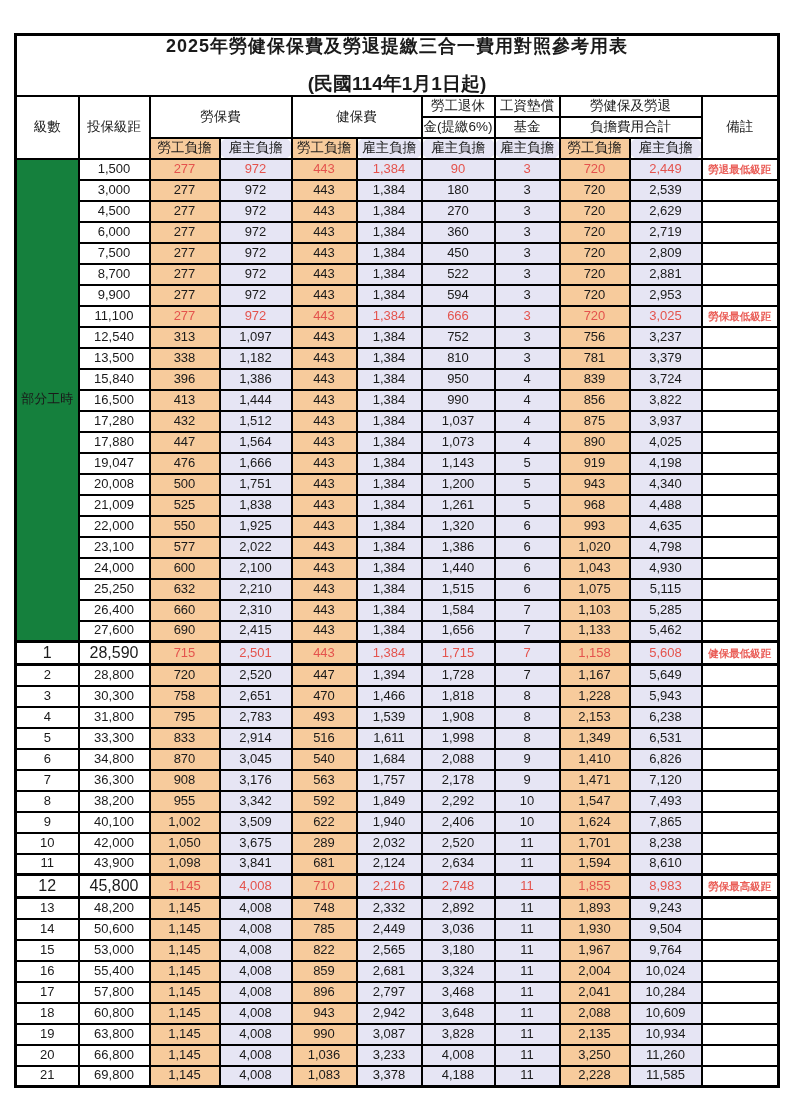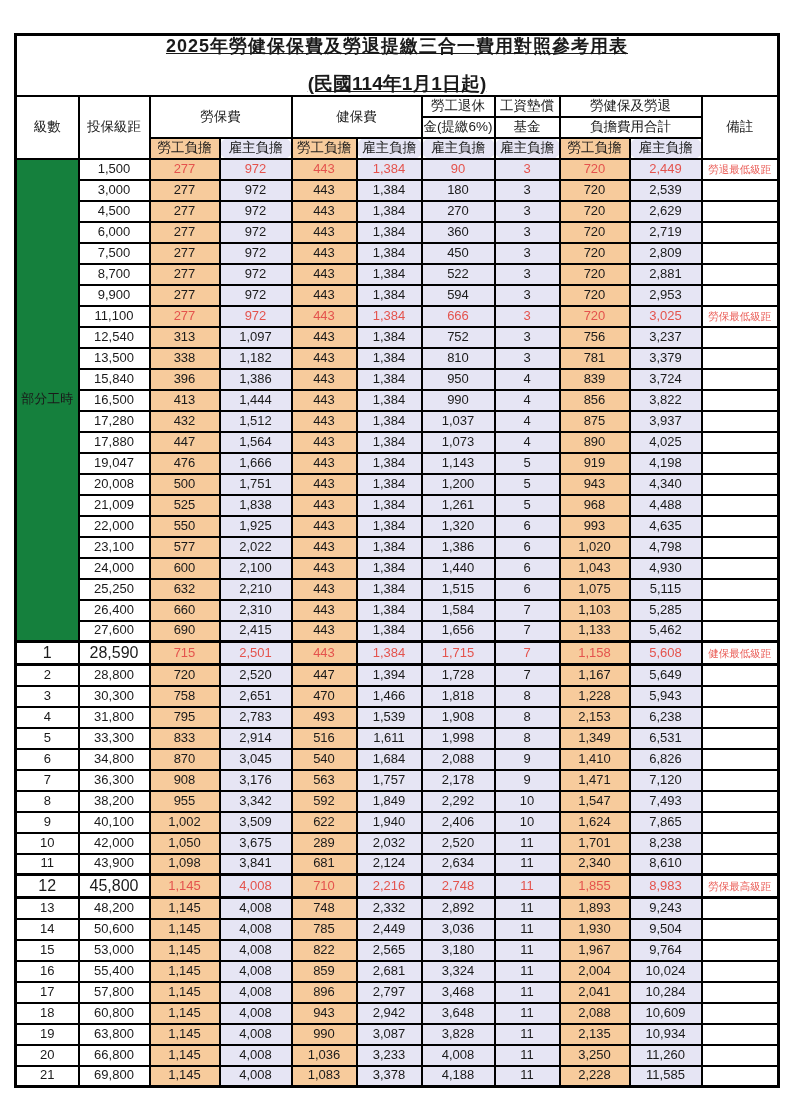--- a/index.html
+++ b/index.html
@@ -27,21 +27,20 @@
     font-size: 13px;
     font-weight: 400;
     white-space: nowrap;
     overflow: hidden;
     line-height: 1.15;
   }
   
   tr.title-row td {
     height: 52px;
     border-bottom: 2px solid #000;
-    text-decoration: underline;
   }
   .title-line {
     font-size: 18px;
     font-weight: 700;
     letter-spacing: 1px;
   }
   .subtitle-line {
     font-size: 19px;
     font-weight: 700;
     margin-top: 16px;
@@ -49,21 +48,21 @@
   
   thead tr.hdr td { height: 19px; font-size: 13.5px; }
   td.sub-emp { background: var(--employee-bg); }
   td.sub-er  { background: var(--employer-bg); border-radius: 9px; }
   
   tbody tr { height: 21px; }
   tbody td.emp { background: var(--employee-bg); }
   tbody td.er  { background: var(--employer-bg); }
   tbody td.remark-cell {
     font-size: 10.5px;
-    font-weight: 400;
+    font-weight: 700;
     color: var(--remark-text);
   }
   tbody td.part-time { font-size: 13px; background: #15803d; }
   
   tr.hl td.val { color: var(--highlight-text); }
   
   tr.emphasis { height: 23px; }
   tr.emphasis td { border-top: 3px solid #000; border-bottom: 3px solid #000; }
   tr.emphasis td.label-cell { font-size: 16px; }
 </style>
@@ -550,21 +549,21 @@
   </tr>
         <tr>
     <td class="label-cell">11</td>
     <td class="label-cell">43,900</td>
     <td class="emp val">1,098</td>
     <td class="er val">3,841</td>
     <td class="emp val">681</td>
     <td class="er val">2,124</td>
     <td class="er val">2,634</td>
     <td class="er val">11</td>
-    <td class="emp val">2,340</td>
+    <td class="emp val">1,594</td>
     <td class="er val">8,610</td>
     <td class="remark-cell"></td>
   </tr>
         <tr class="hl emphasis">
     <td class="label-cell">12</td>
     <td class="label-cell">45,800</td>
     <td class="emp val">1,145</td>
     <td class="er val">4,008</td>
     <td class="emp val">710</td>
     <td class="er val">2,216</td>

